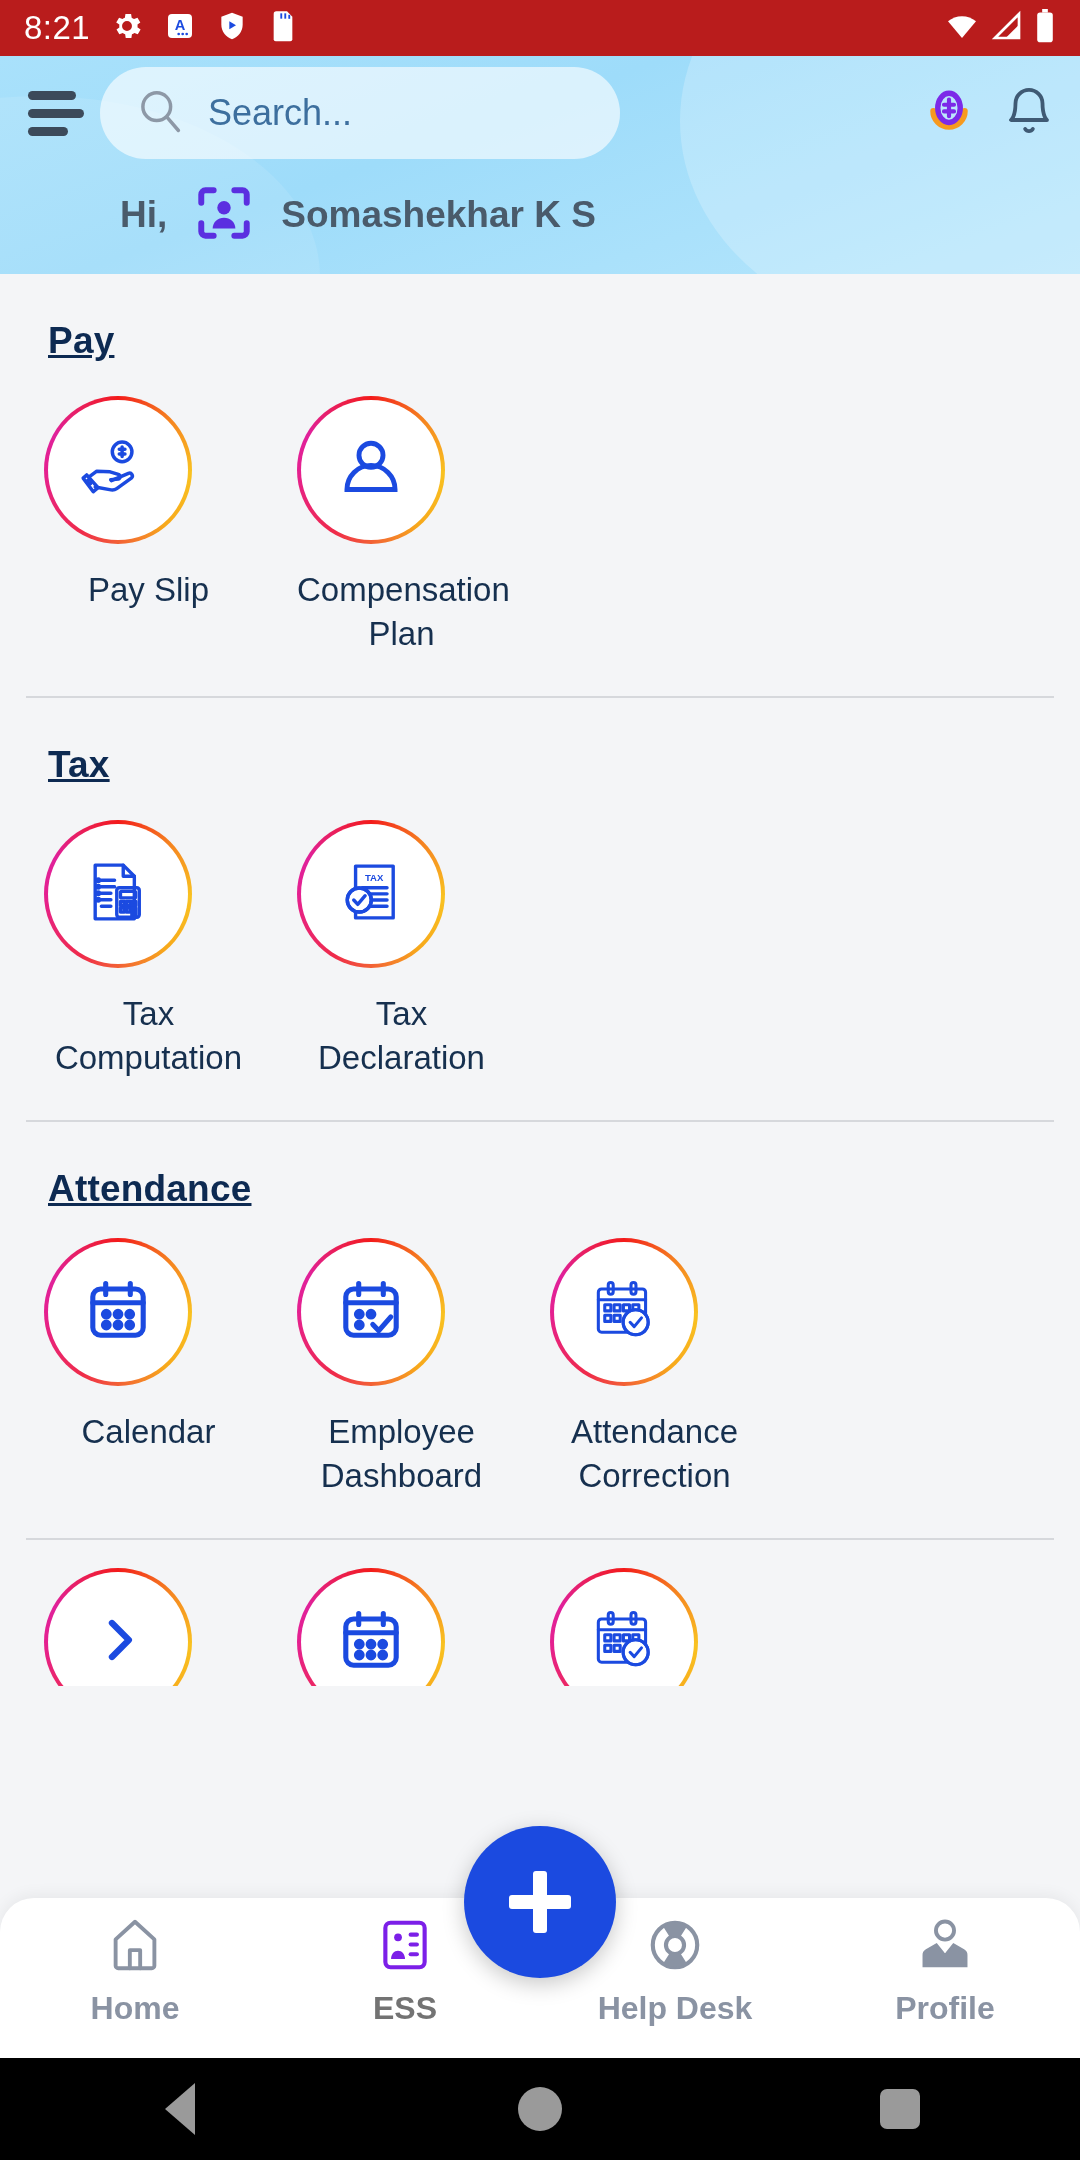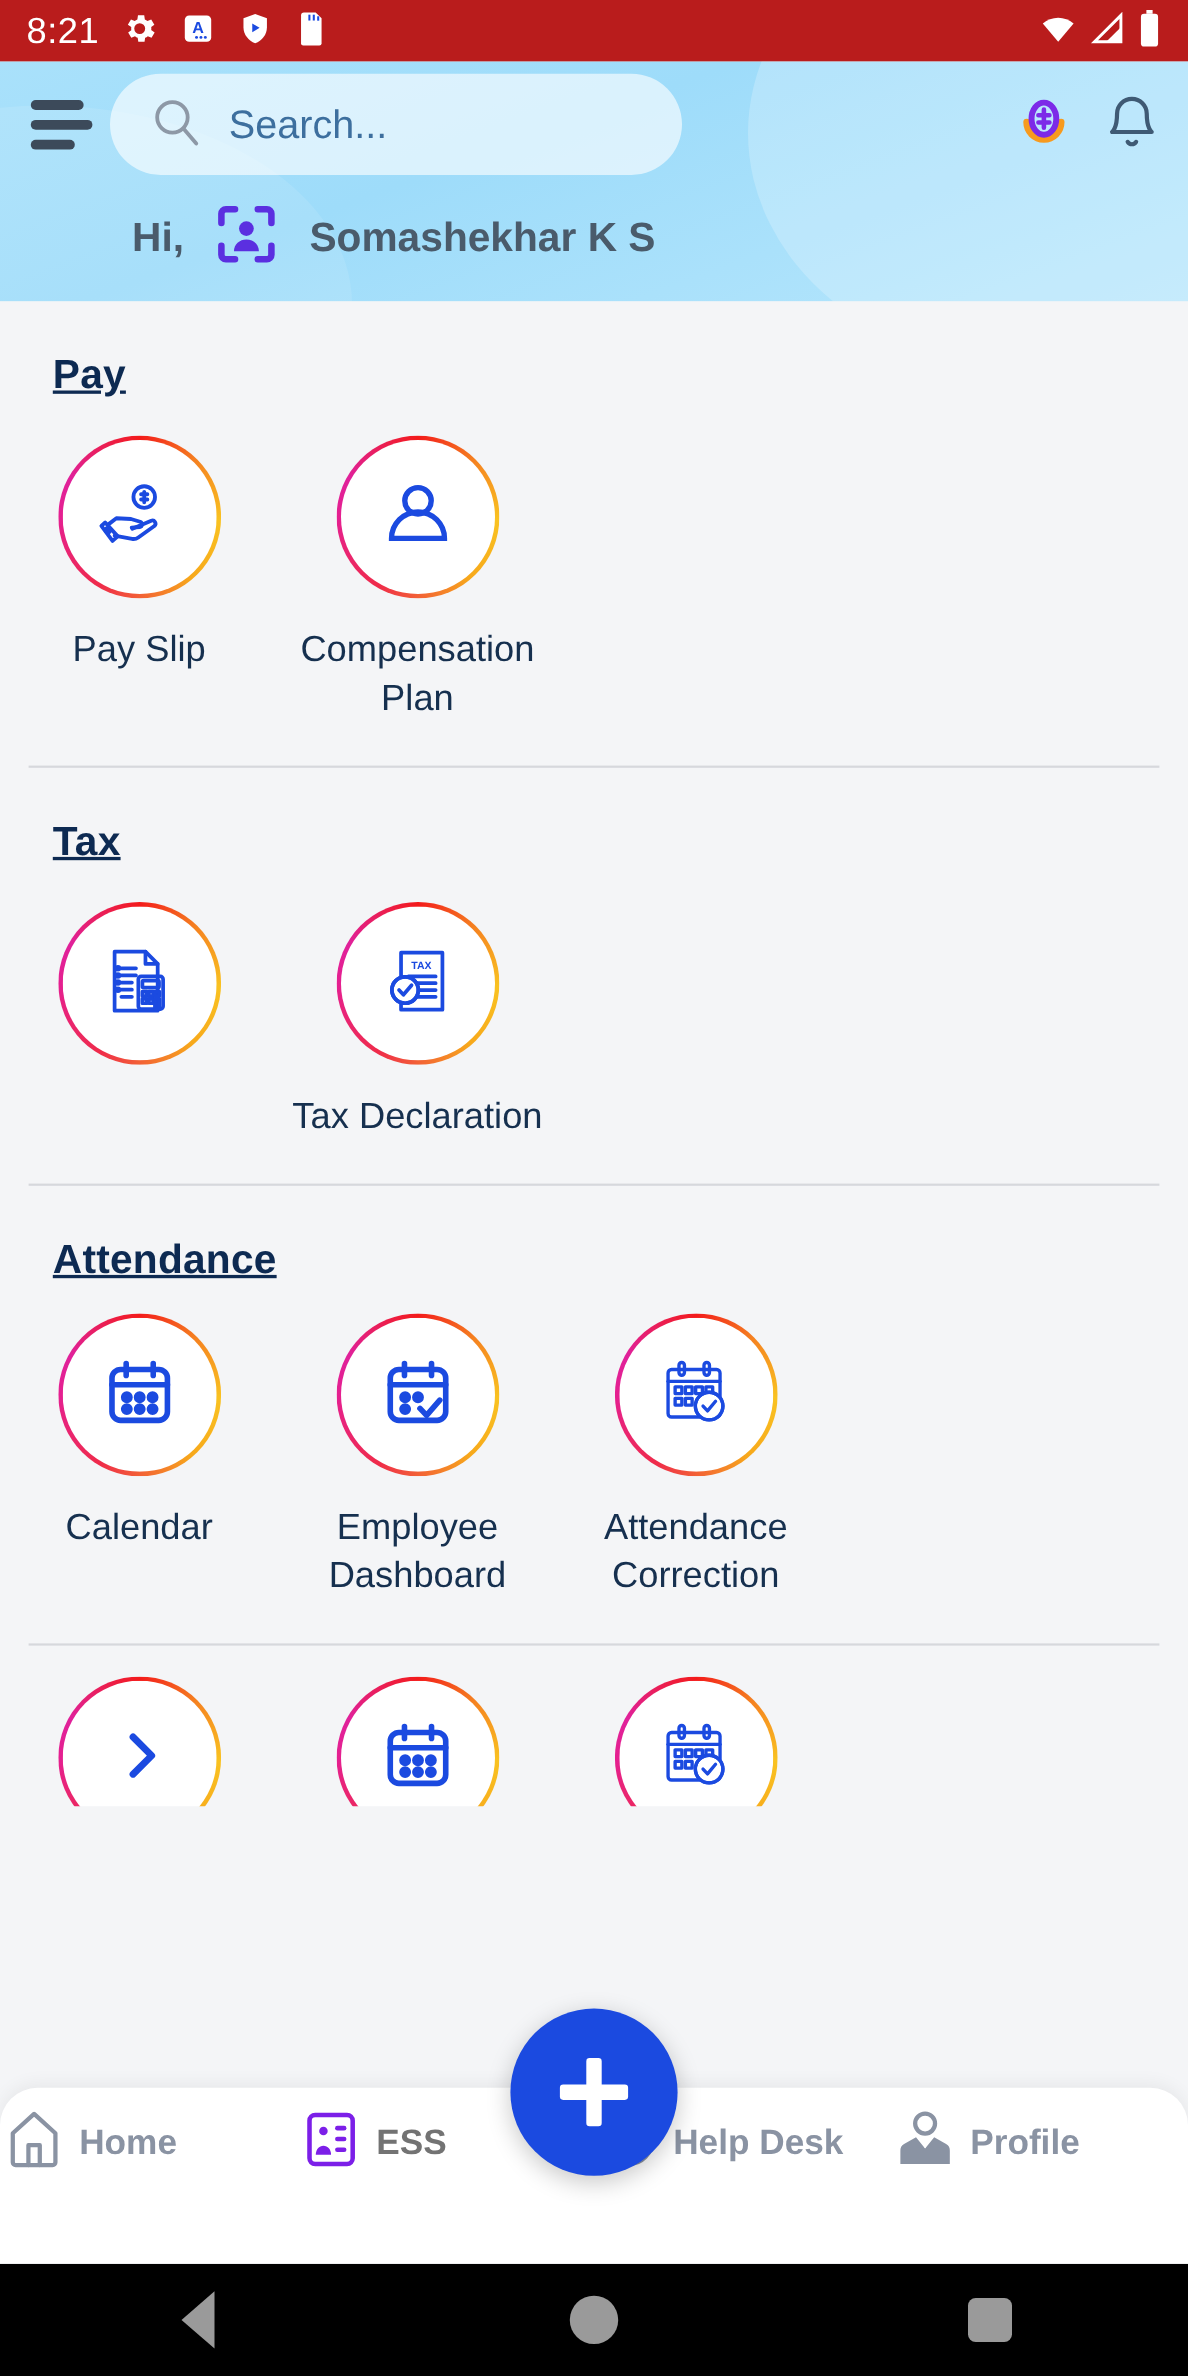--- a/index.html
+++ b/index.html
@@ -88,22 +88,23 @@
     padding:46px 0 0 48px;
     letter-spacing:.2px;
     text-decoration:underline;
   }
   .tiles {
     display:flex;
     padding:34px 0 0 0;
   }
   .tile {
     width:253px;
-    display:flex; flex-direction:column; align-items:center;
+    display:flex; flex-direction:column; 
     cursor:pointer;
+    padding-left:44px;
   }
   .ring {
     width:148px; height:148px; border-radius:50%;
     background:
       linear-gradient(#fff,#fff) padding-box,
       conic-gradient(from 0deg,
         #f31b1b 0deg,
         #f58220 45deg,
         #f9c221 92deg,
         #f7a81b 140deg,
@@ -146,21 +147,21 @@
   
   .bottomnav {
     position:absolute; left:0; right:0; bottom:102px;
     height:160px; background:#fff;
     border-top-left-radius:34px; border-top-right-radius:34px;
     display:flex; align-items:flex-start;
     box-shadow:0 -3px 16px rgba(0,0,0,.06);
     z-index:6;
   }
   .navitem {
-    flex:1; display:flex; flex-direction:row;
+    flex:1; display:flex; flex-direction:column;
     align-items:center; justify-content:flex-start;
     padding-top:16px; gap:10px; cursor:pointer;
   }
   .navitem .nlabel { font-size:32px; font-weight:700; color:#8a93a3; }
   .navitem.active .nlabel { color:#737373; }
 
   
   .androidnav {
     position:absolute; left:0; right:0; bottom:0;
     height:102px; background:#000;
@@ -336,20 +337,21 @@
                 <rect x="12.8" y="11.8" width="4.9" height="2.1" rx="0.4"></rect>
                 <rect x="12.8" y="15.1" width="1.3" height="1.3"></rect>
                   <rect x="14.7" y="15.1" width="1.3" height="1.3"></rect>
                   <rect x="16.5" y="15.1" width="1.3" height="1.3"></rect>
                 <rect x="12.8" y="17.2" width="1.3" height="1.3"></rect>
                   <rect x="14.7" y="17.2" width="1.3" height="1.3"></rect>
                 <rect x="16.5" y="17.2" width="1.3" height="3"></rect>
               </svg>
             </span>
           </div>
+          <div class="tile-label">Tax Computation</div>
         </div>
         <div class="tile">
           <div class="ring">
             <span>
               <svg width="74" height="74" viewBox="0 0 24 24" fill="none" stroke="#1b4ae0" stroke-width="1.1" stroke-linecap="round" stroke-linejoin="round">
                 <path d="M7 3.6h12.2v16.8H7z"></path>
                 <text x="13" y="8.4" font-size="3.1" font-weight="bold" text-anchor="middle" fill="#1b4ae0" stroke="none" font-family="Liberation Sans">TAX</text>
                 <path d="M9.2 10.6h8M9.2 12.6h8M9.2 14.6h8M9.2 16.6h8"></path>
                 <circle cx="8.2" cy="14.6" r="3.9" fill="#fff"></circle>
                 <circle cx="8.2" cy="14.6" r="3.9"></circle>

